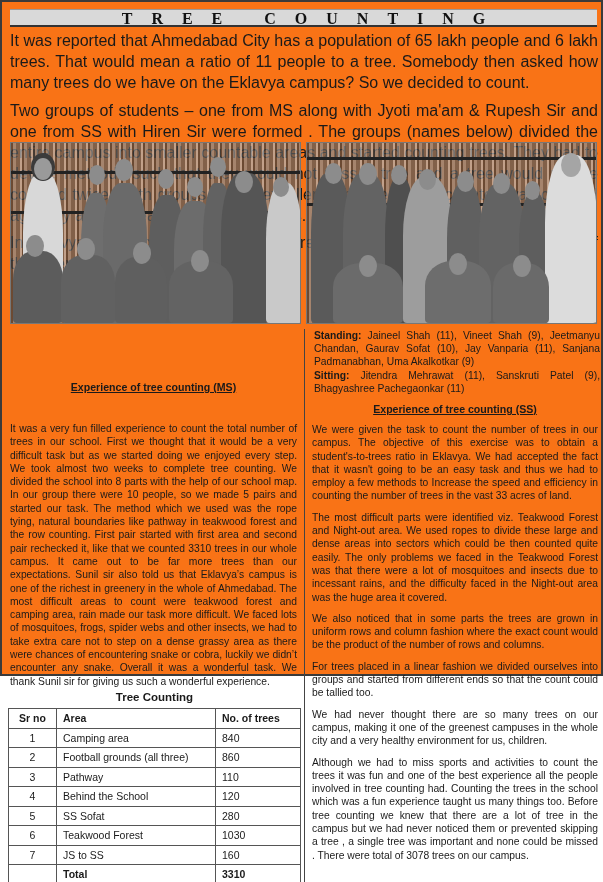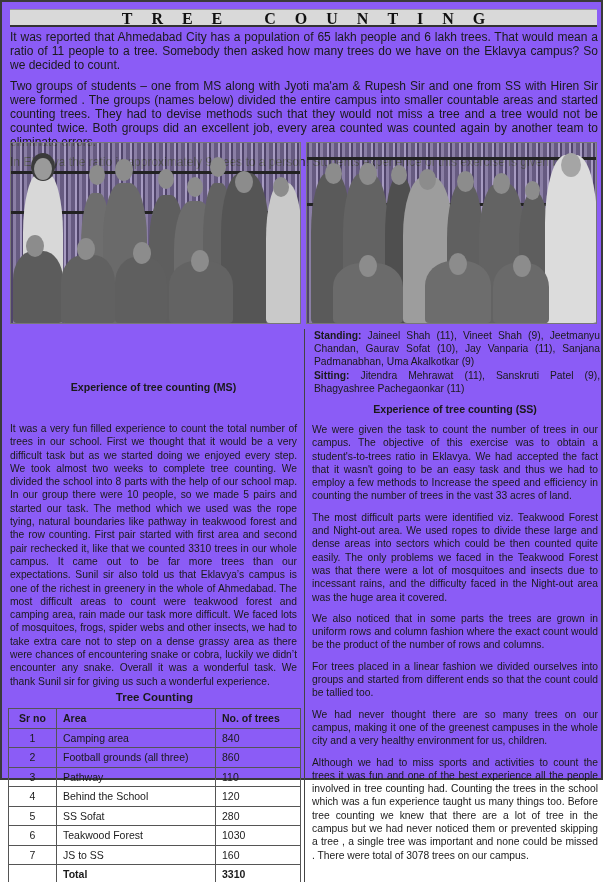--- a/index.html
+++ b/index.html
@@ -3,41 +3,41 @@
 <meta charset="utf-8">
 <style>
   * { box-sizing: border-box; margin: 0; padding: 0; }
   html, body { width: 603px; height: 882px; background: #ffffff; overflow: hidden; }
   body {
     font-family: "Liberation Sans", "DejaVu Sans", sans-serif;
     color: #1a1a1a;
     position: relative;
   }
   .page {
-    position: absolute; left: 0; top: 0; width: 603px; height: 780px;
+    position: absolute; left: 0; top: 0; width: 603px; height: 676px;
     border: 2px solid #3a3a3a;
-    background: #8b5cf6;
+    background: #f97316;
   }
   .title-bar {
     position: absolute; left: 8px; top: 7px; width: 587px; height: 18px;
     background: #d9d9d9;
     border-bottom: 2px solid #333;
     border-top: 1px solid #999;
     text-align: center;
     font-family: "Liberation Serif", "DejaVu Serif", serif;
     font-weight: bold;
     font-size: 16px;
     line-height: 18px;
     letter-spacing: 19px;
     padding-left: 19px;
     color: #111;
   }
   .intro {
     position: absolute; left: 8px; top: 28px; width: 588px;
-    font-size: 12px; line-height: 14px;
+    font-size: 16px; line-height: 21px;
     text-align: justify;
   }
   .intro p { margin-bottom: 6.5px; }
   .photo {
     position: absolute; top: 140px; height: 182px;
     border: 1px solid #777;
     background:
       linear-gradient(180deg, rgba(30,30,30,0.0) 0%, rgba(30,30,30,0.0) 100%);
     overflow: hidden;
   }
@@ -68,21 +68,21 @@
   .caption {
     position: absolute; font-size: 10.3px; line-height: 13.2px; text-align: justify;
   }
   .caption b { font-weight: bold; }
   .caption-left { left: 8px; top: 327px; width: 287px; }
   .caption-right { left: 312px; top: 327px; width: 286px; }
   .col-divider {
     position: absolute; left: 302px; top: 327px; width: 1px; height: 553px; background: #444;
   }
   .section-heading {
-    position: absolute; font-weight: bold; font-size: 10.6px; text-align: center;
+    position: absolute; font-weight: bold; font-size: 10.6px; text-align: center; text-decoration: underline;
   }
   .heading-ms { left: 8px; top: 379px; width: 287px; }
   .heading-ss { left: 310px; top: 401px; width: 286px; }
   .body-text {
     position: absolute; font-size: 10.3px; line-height: 13.3px; text-align: justify;
   }
   .body-text p { margin-bottom: 8px; }
   .body-ms { left: 8px; top: 420px; width: 287px; }
   .body-ss { left: 310px; top: 421px; width: 286px; }
 

